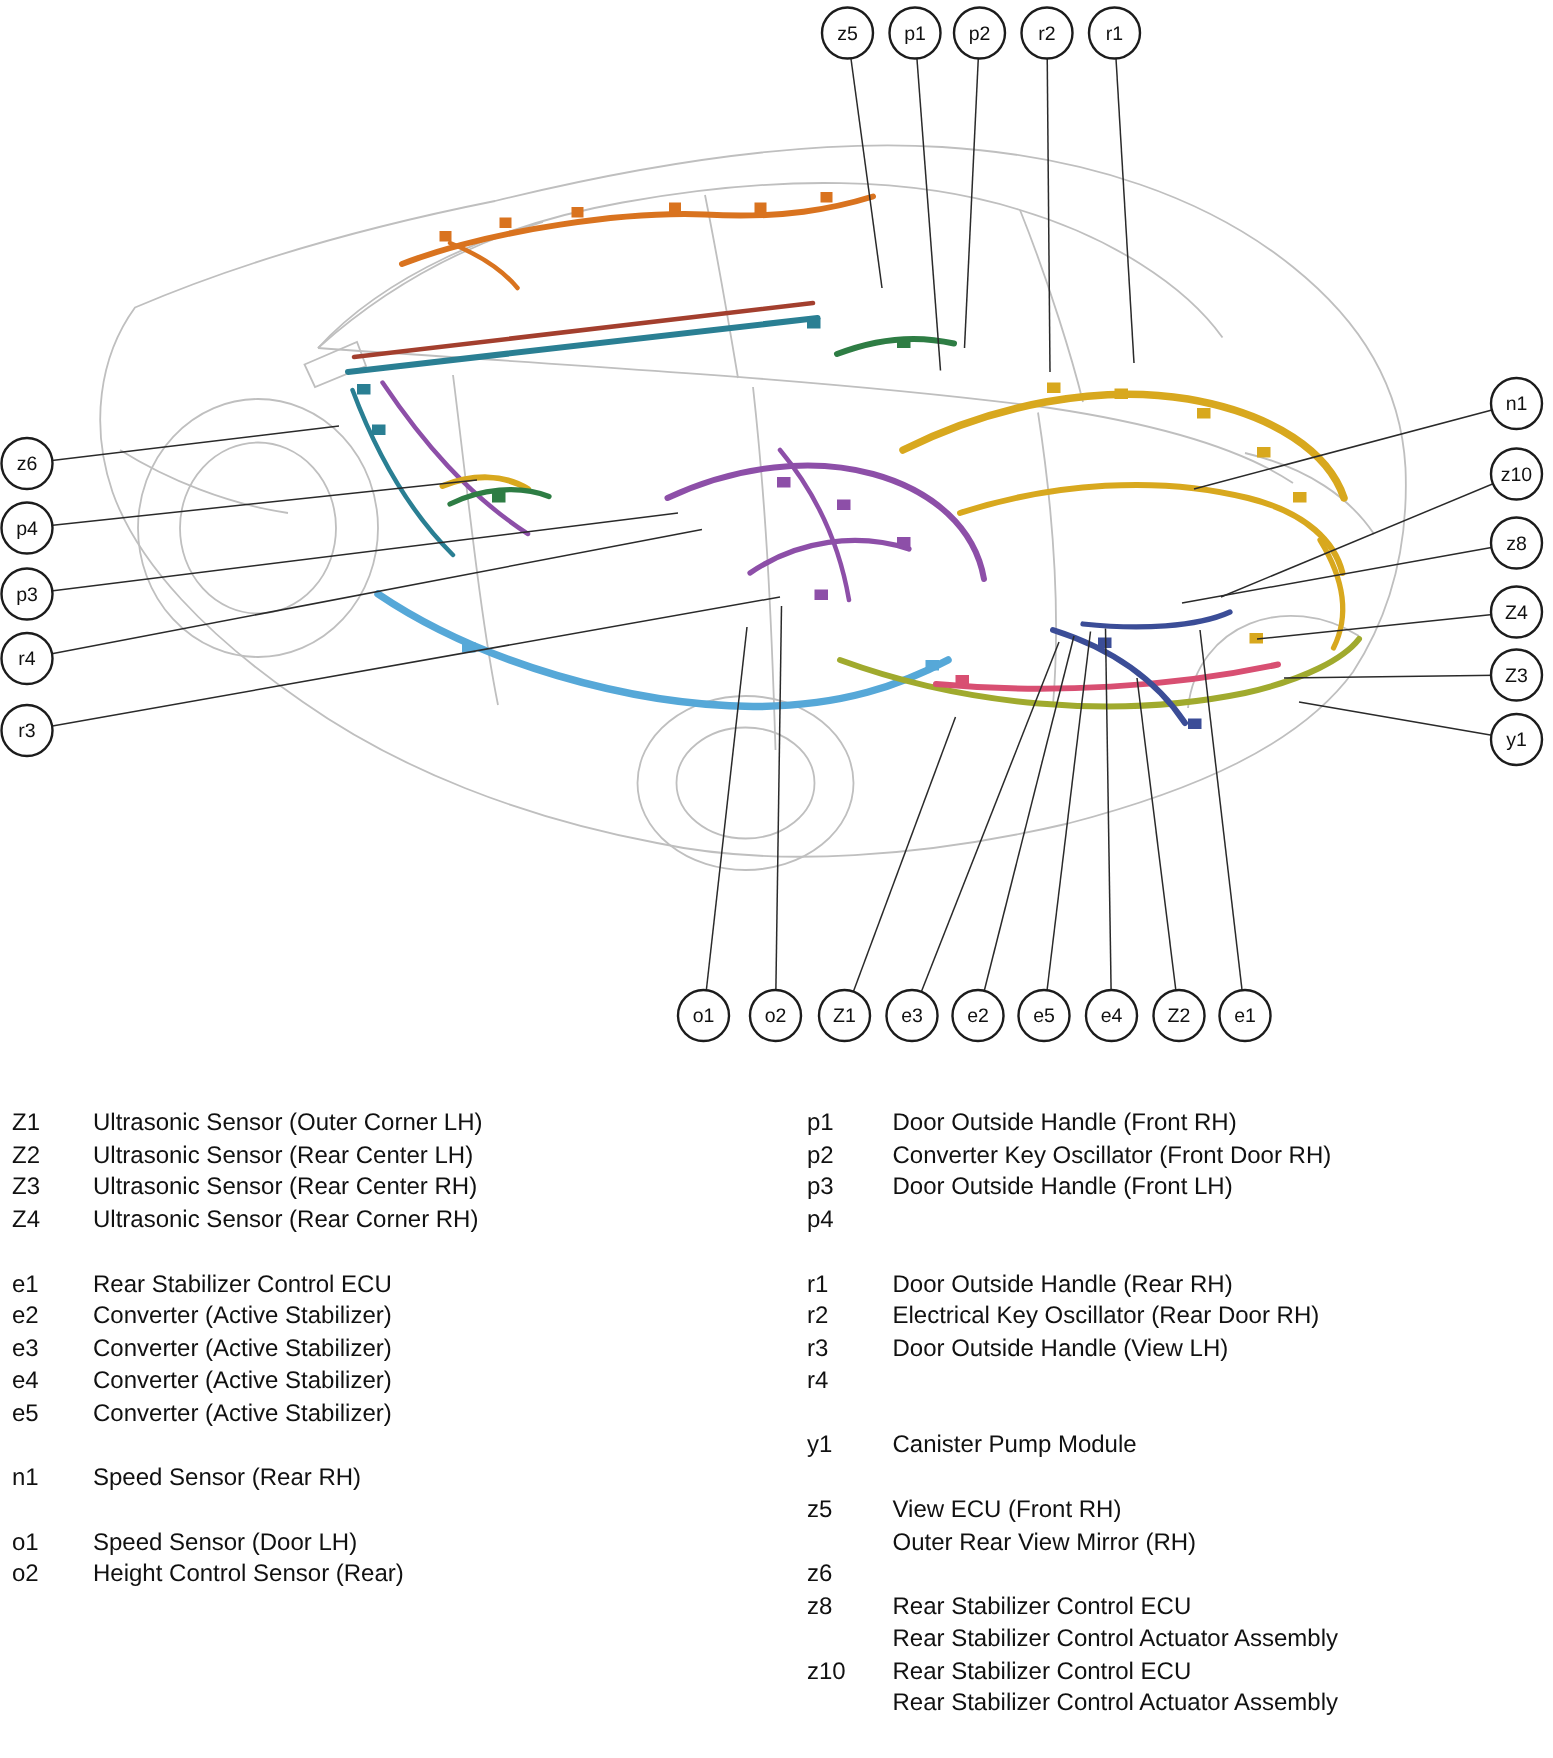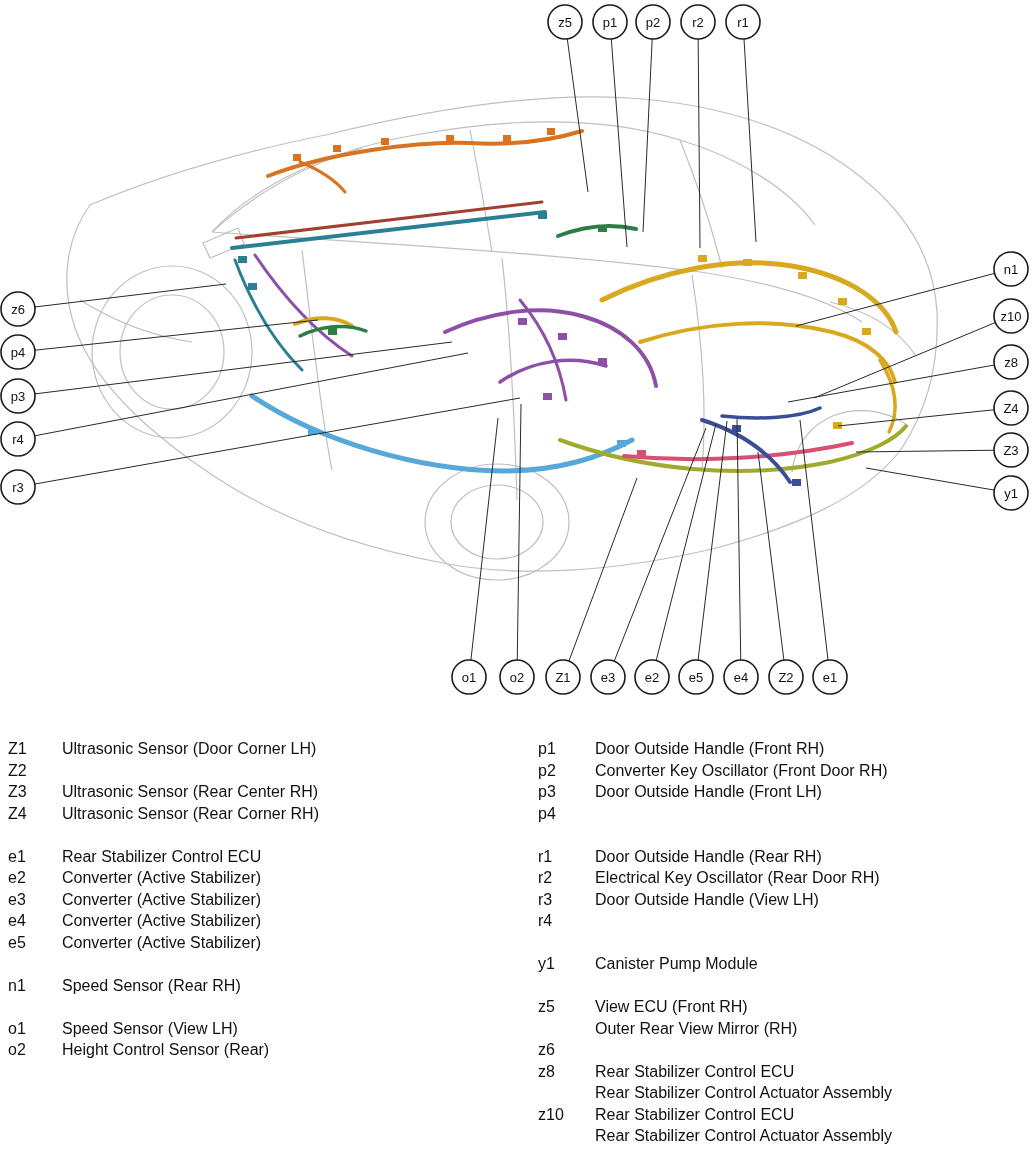--- a/index.html
+++ b/index.html
@@ -238,25 +238,28 @@
           <text x="830" y="681.5" class="callout-label">e1</text>
         </g>
       </g>
   </svg>
 
   <div id="legend-left" class="legend-col">
       <div class="legend-group">
         <div class="legend-row">
           <span class="legend-code">Z1</span>
           <span class="legend-text">
-            <div>Ultrasonic Sensor (Door Corner LH)</div>
+            <div>Ultrasonic Sensor (Outer Corner LH)</div>
           </span>
         </div>
         <div class="legend-row">
           <span class="legend-code">Z2</span>
+          <span class="legend-text">
+            <div>Ultrasonic Sensor (Rear Center LH)</div>
+          </span>
         </div>
         <div class="legend-row">
           <span class="legend-code">Z3</span>
           <span class="legend-text">
             <div>Ultrasonic Sensor (Rear Center RH)</div>
           </span>
         </div>
         <div class="legend-row">
           <span class="legend-code">Z4</span>
           <span class="legend-text">
@@ -301,21 +304,21 @@
           <span class="legend-code">n1</span>
           <span class="legend-text">
             <div>Speed Sensor (Rear RH)</div>
           </span>
         </div>
       </div>
       <div class="legend-group">
         <div class="legend-row">
           <span class="legend-code">o1</span>
           <span class="legend-text">
-            <div>Speed Sensor (View LH)</div>
+            <div>Speed Sensor (Door LH)</div>
           </span>
         </div>
         <div class="legend-row">
           <span class="legend-code">o2</span>
           <span class="legend-text">
             <div>Height Control Sensor (Rear)</div>
           </span>
         </div>
       </div>
     </div>

